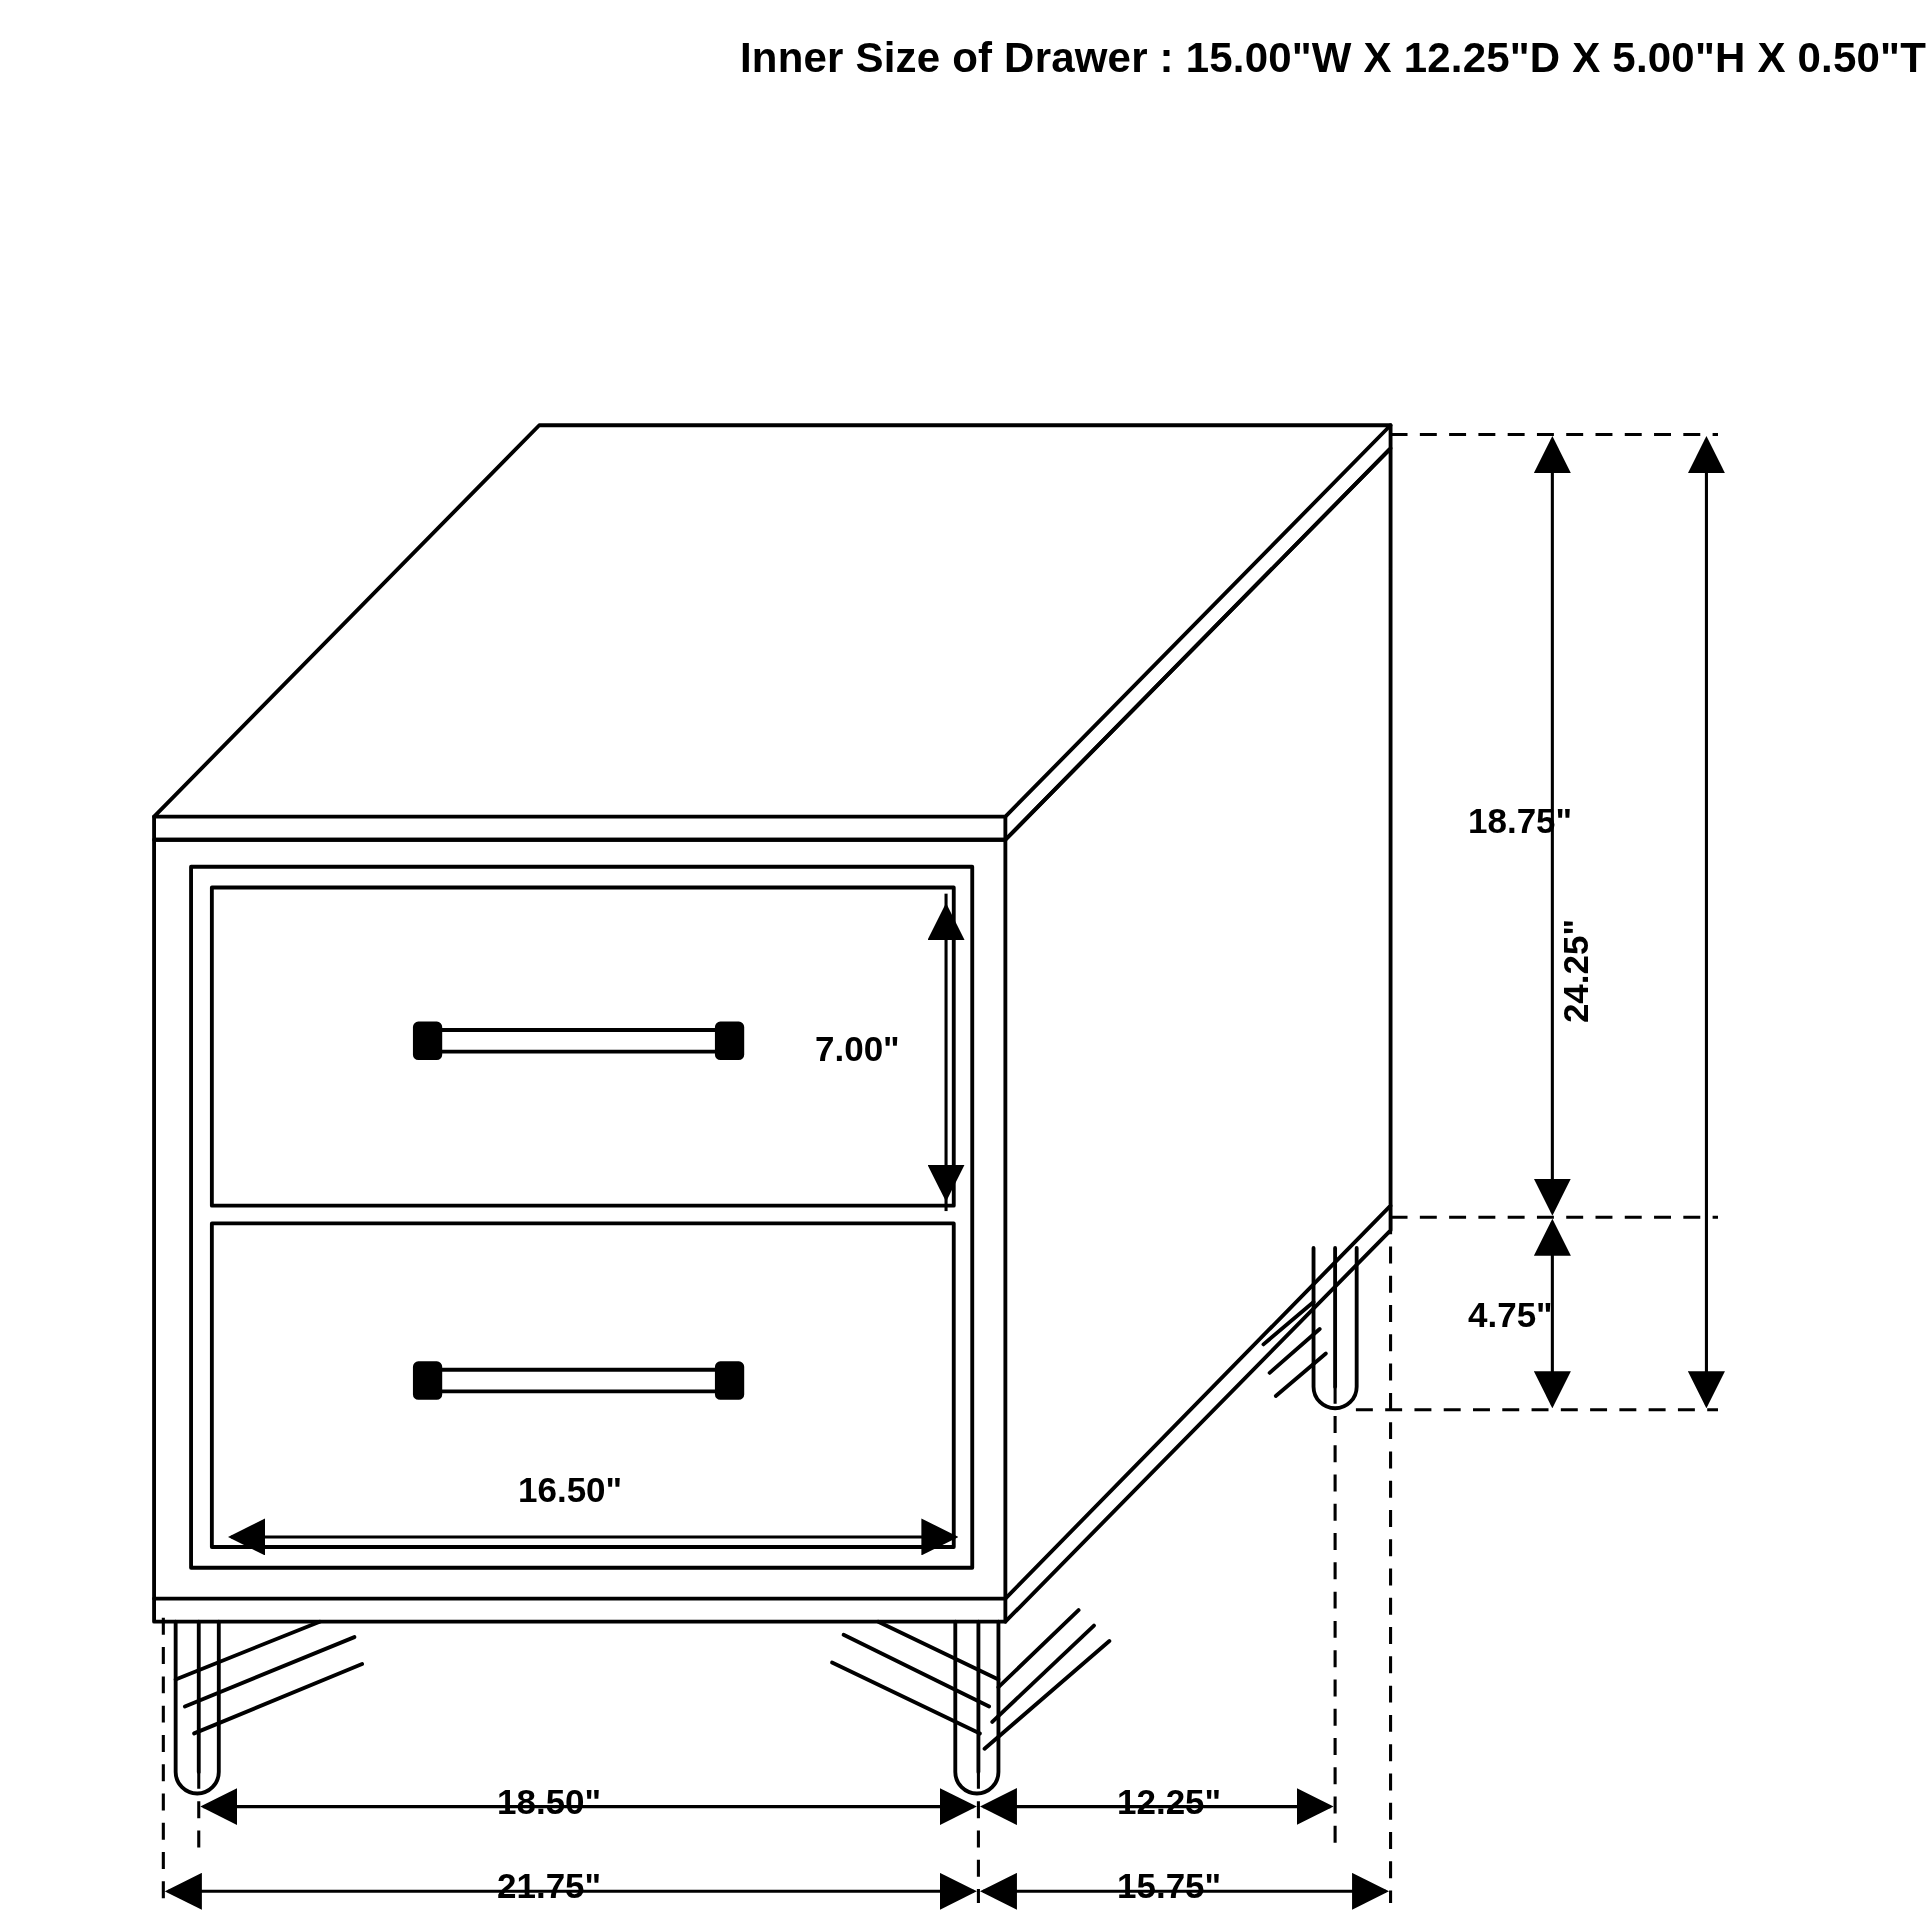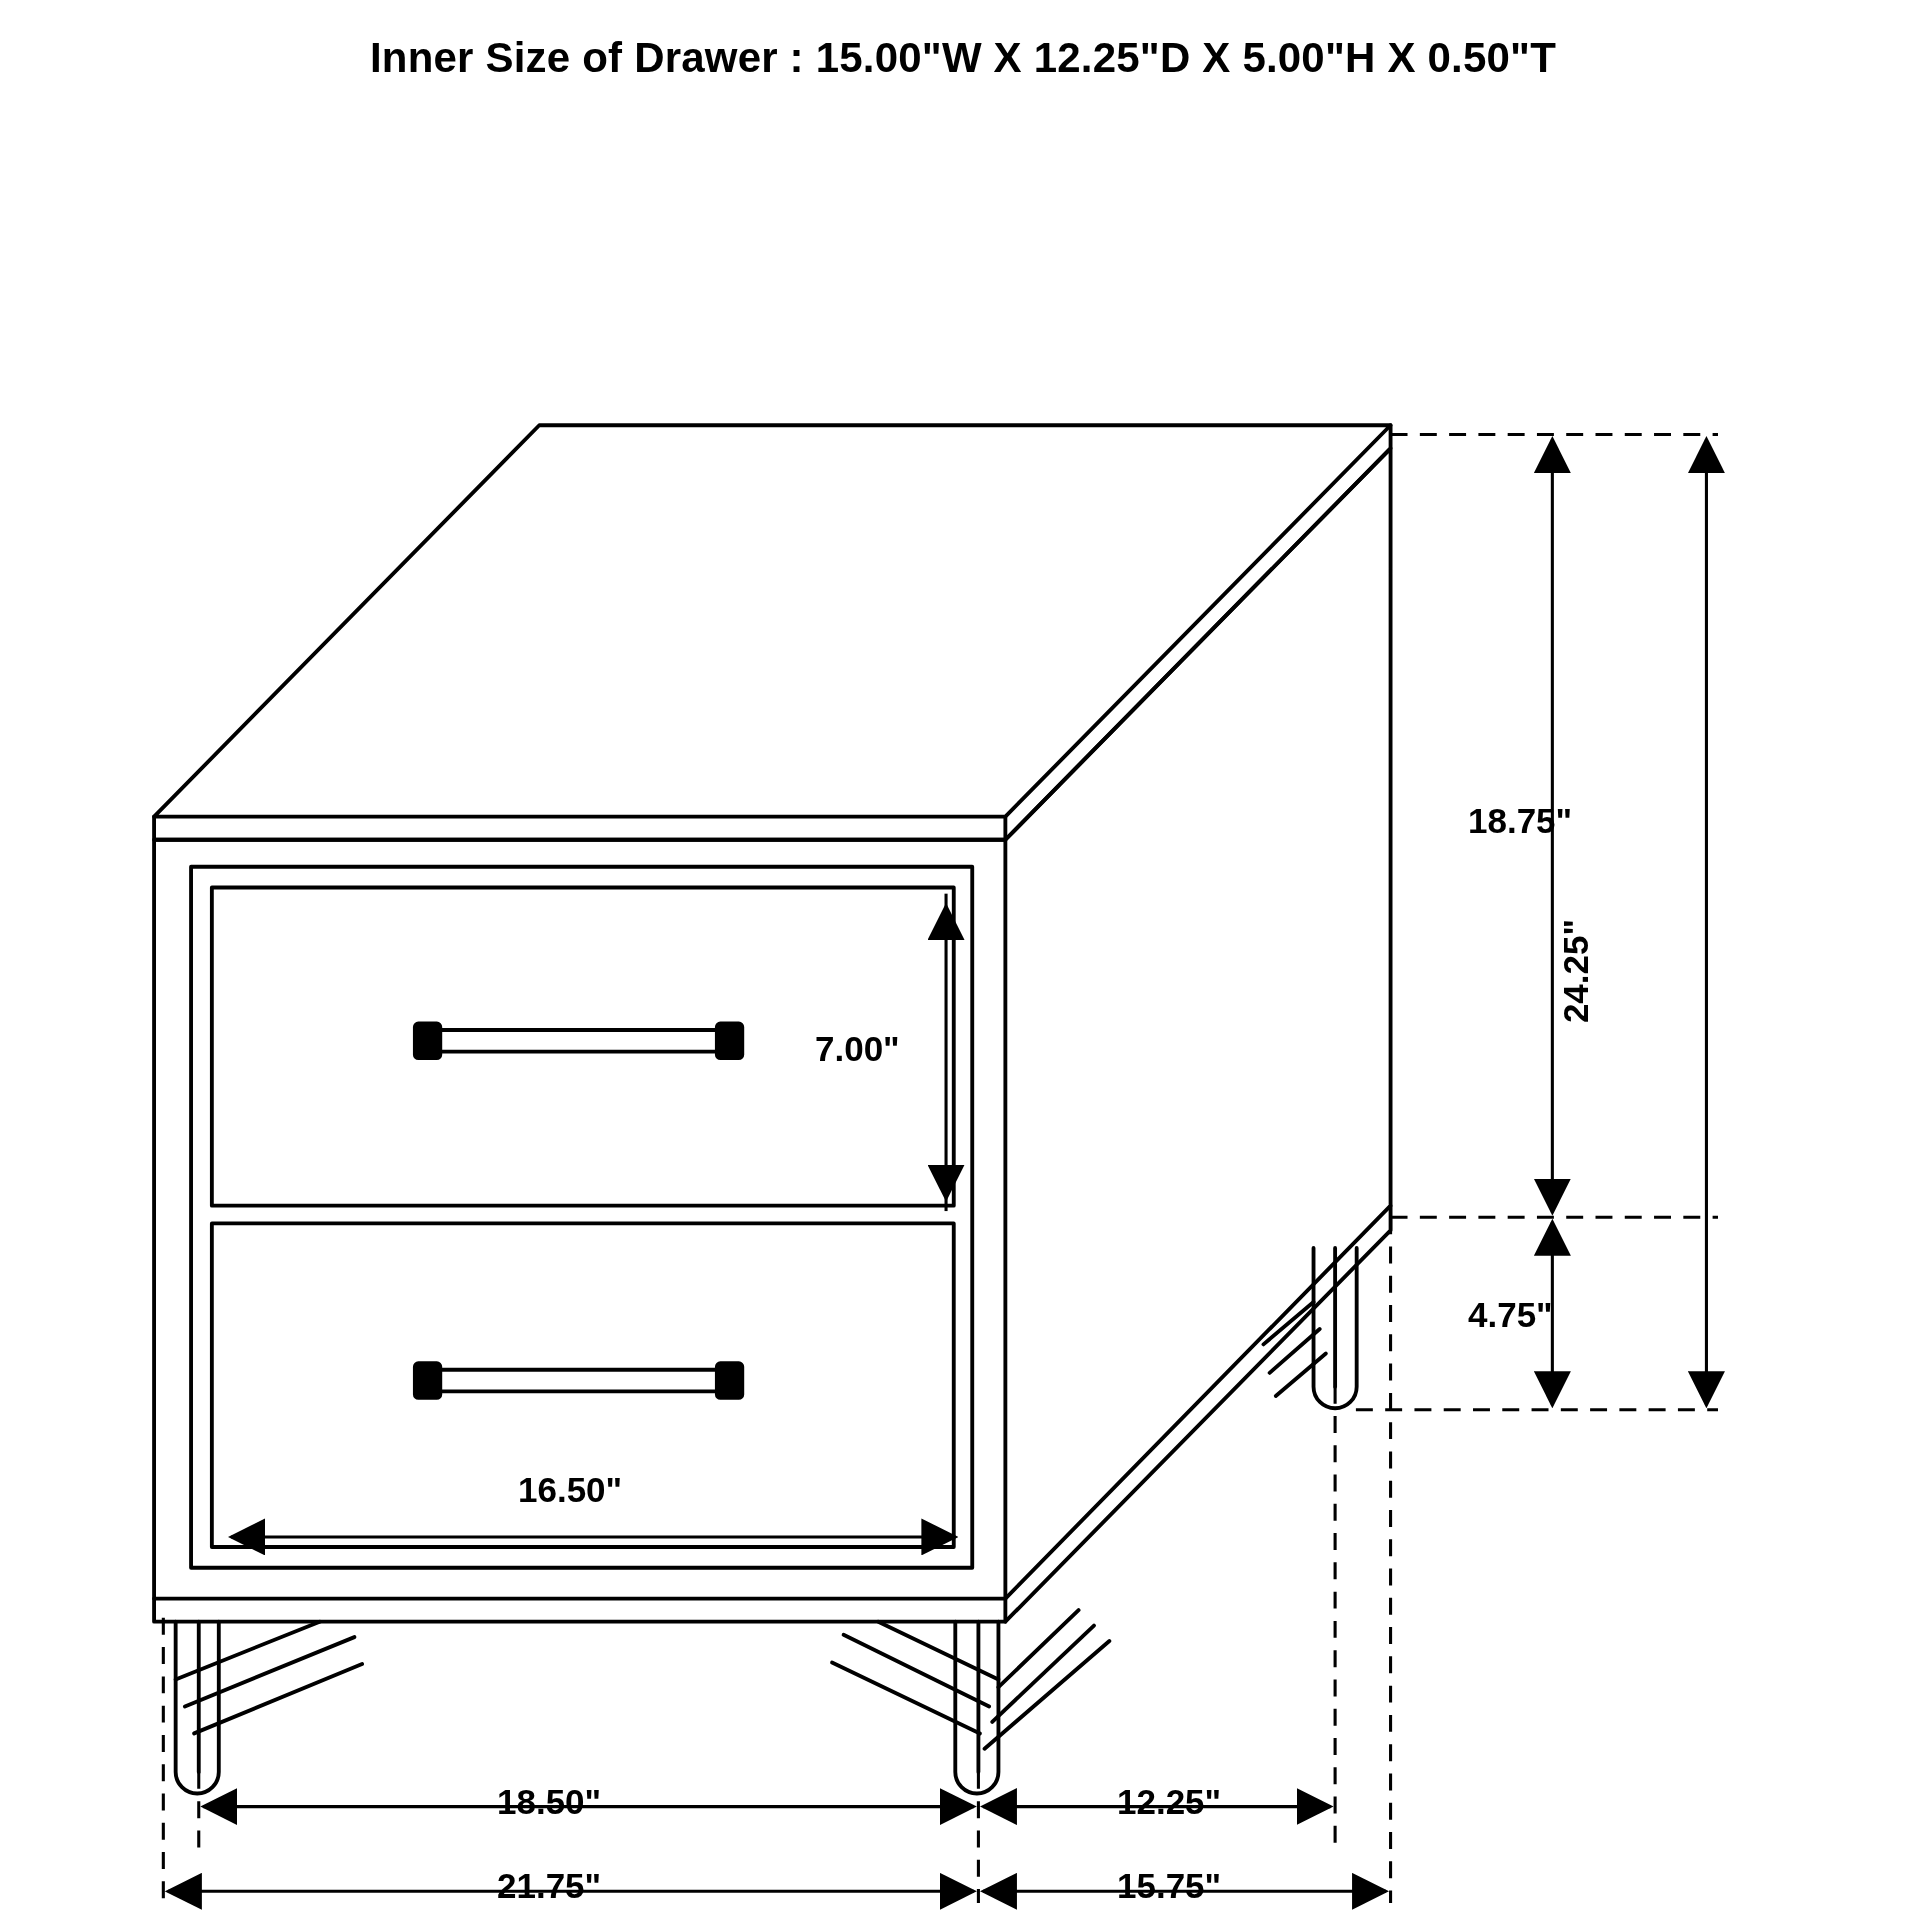--- a/index.html
+++ b/index.html
@@ -20,21 +20,21 @@
     left: 0;
     top: 0;
     width: 1926px;
     height: 1926px;
   }
   #title {
     position: absolute;
     left: 0;
     top: 34px;
     width: 1926px;
-    text-align: center;
+    text-align: right;
     font-size: 42px;
     font-weight: bold;
     letter-spacing: 0.2px;
     white-space: nowrap;
   }
   svg#drawing {
     position: absolute;
     left: 0;
     top: 0;
     width: 1926px;

